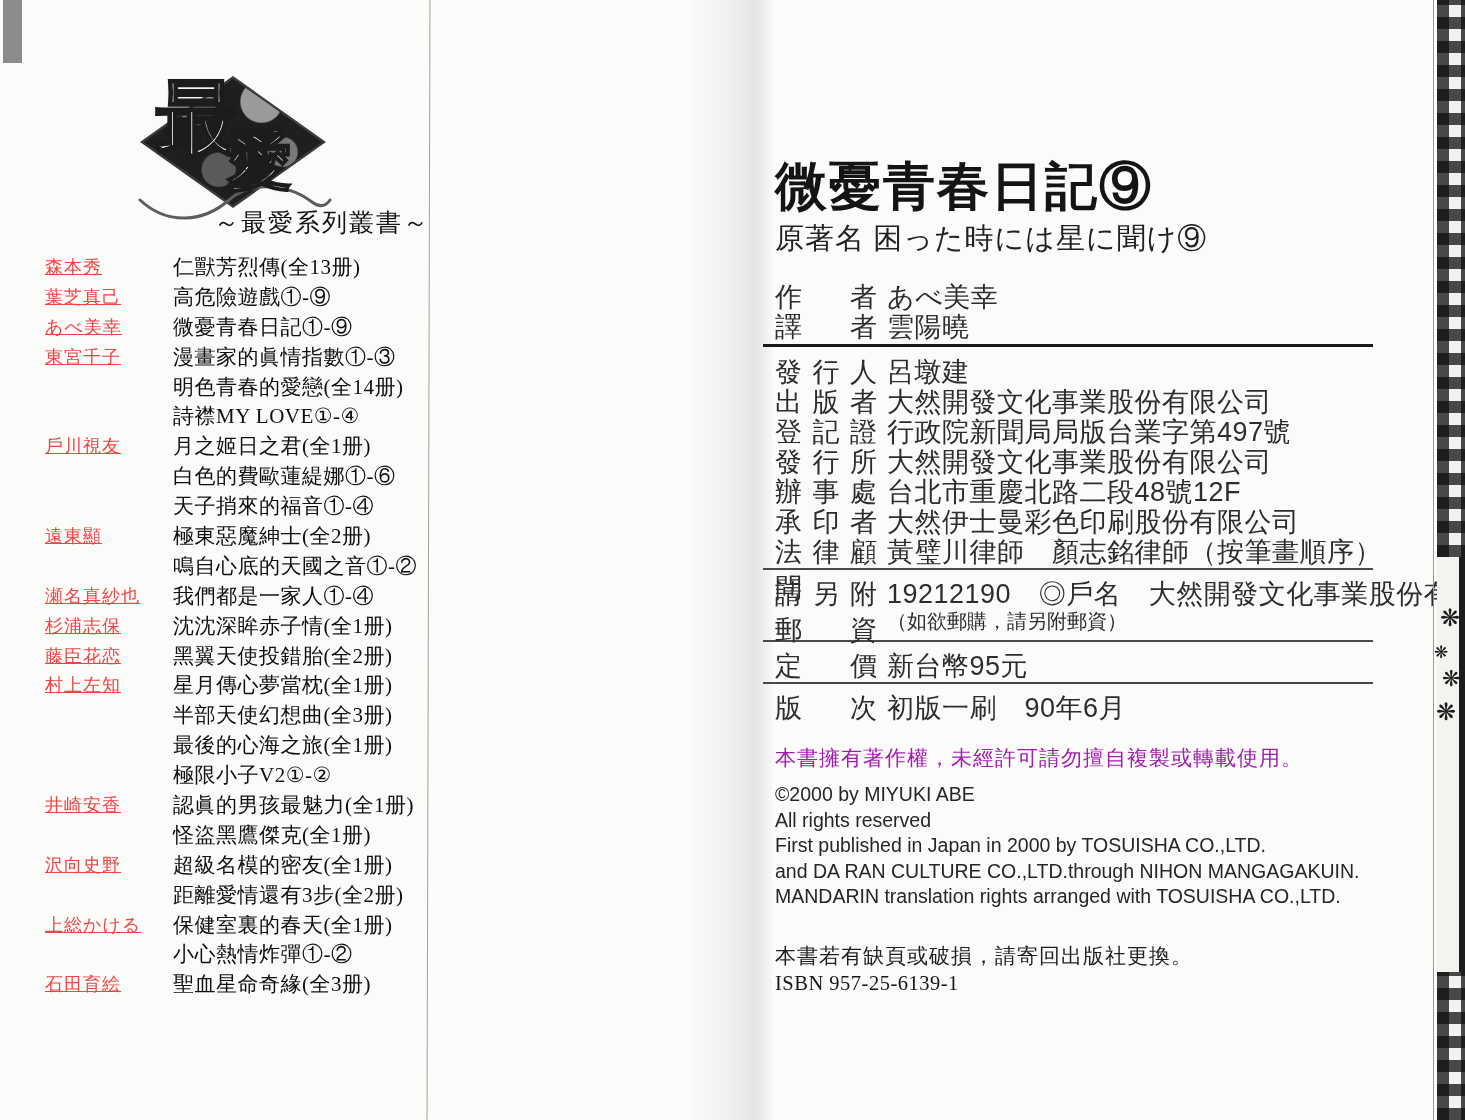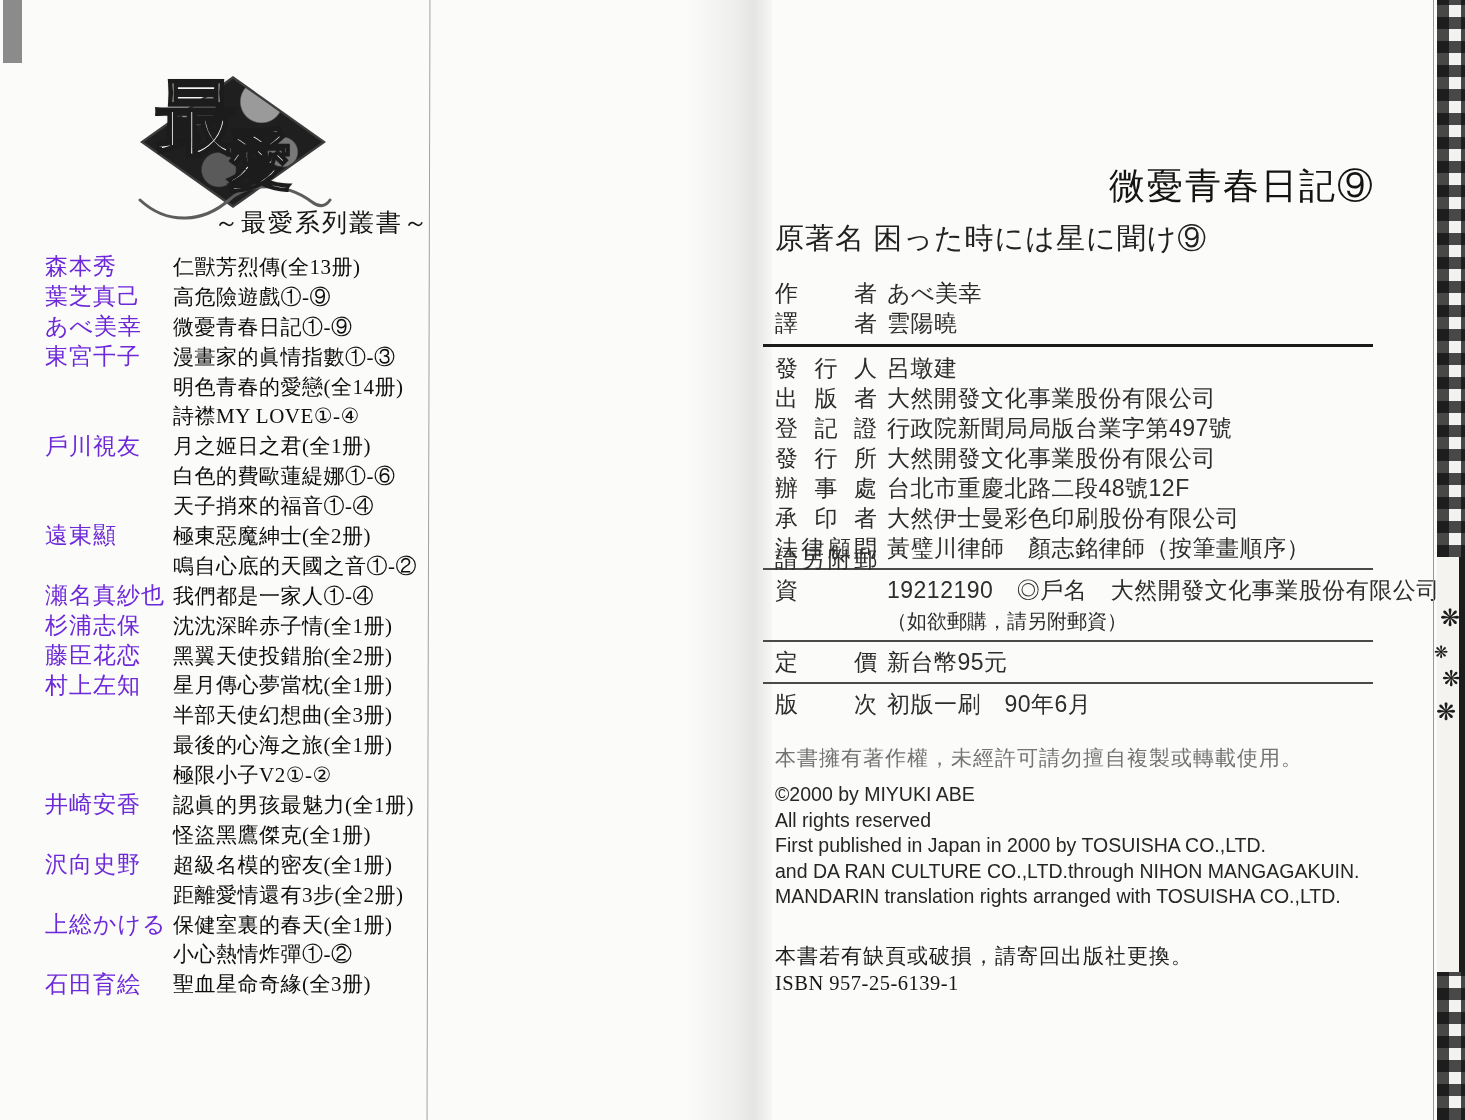--- a/index.html
+++ b/index.html
@@ -29,35 +29,35 @@
       #1f1f1f; }
   .logo-char { position:absolute; font-family:"Liberation Serif", serif; font-weight:bold;
     color:#fff; -webkit-text-stroke:2px #1c1c1c; text-shadow:0 0 2px rgba(0,0,0,.5); line-height:1; }
   .logo-char.c1 { left:16px; top:2px; font-size:82px; }
   .logo-char.c2 { left:86px; top:52px; font-size:66px; }
   .logo-swirl { position:absolute; left:-6px; top:96px; }
   .series-header { position:absolute; left:40px; top:206px; width:390px; text-align:right;
     font-family:"Liberation Serif", serif; font-size:25px; letter-spacing:2px; color:#151515; }
   .book-list { position:absolute; left:45px; top:252px; width:400px; }
   .book-row { display:flex; align-items:center; height:29.9px; }
-  .book-author { flex:0 0 128px; font-size:23px; letter-spacing:1px; color:#6d28d9; }
+  .book-author { flex:0 0 128px; font-size:18px; letter-spacing:1px; color:#ef4444;text-decoration:underline; }
   .book-title { font-family:"Liberation Serif", serif; font-size:21px; letter-spacing:.5px; color:#0f0f0f; white-space:nowrap; }
 
   
   .right-page { position:absolute; left:775px; top:163px; width:600px; }
-  .rp-title { font-size:36px; font-weight:normal; letter-spacing:2px; color:#141414; line-height:46px;text-align:right; }
+  .rp-title { font-size:52px; font-weight:bold; letter-spacing:2px; color:#141414; line-height:46px; }
   .rp-subtitle { margin-top:12px; font-family:"Liberation Serif", serif; font-size:29px; letter-spacing:1px; color:#222; line-height:34px; }
   .info-table { margin-top:24px; }
-  .irow { display:flex; align-items:flex-end; height:30px; font-size:23px; color:#2d2d2d; }
+  .irow { display:flex; align-items:flex-start; height:30px; font-size:27px; color:#2d2d2d; }
   .ilabel { flex:0 0 102px; text-align:justify; text-align-last:justify; text-justify:inter-character; }
   .ivalue { margin-left:10px; letter-spacing:.5px; white-space:nowrap; }
   .inote { display:flex; align-items:center; height:30px; padding-left:112px; font-size:20px; color:#2d2d2d; }
   .div-thick { border-top:3px solid #1a1a1a; margin:5px 0 7px -12px; width:610px; }
   .div-thin  { border-top:2px solid #4a4a4a; margin:4px 0 6px -12px; width:610px; }
-  .rp-copyright { margin-top:24px; font-size:21px; letter-spacing:1px; color:#737373; }
+  .rp-copyright { margin-top:24px; font-size:21px; letter-spacing:1px; color:#a21caf; }
   .rp-english { margin-top:10px; font-size:19.5px; line-height:25.5px; color:#262626; }
   .rp-return { margin-top:32px; font-size:21px; letter-spacing:1px; color:#1f1f1f; }
   .rp-isbn { margin-top:2px; font-family:"Liberation Serif", serif; font-size:20.5px; letter-spacing:.5px; color:#161616; }
 
   
   .edge-strip { position:absolute; left:1433px; top:0; width:32px; height:1120px; border-left:1px solid #999; }
   .gingham { position:absolute; left:3px; right:0;
     background-color:#f2f2f0;
     background-image:
       repeating-linear-gradient(90deg, rgba(15,15,15,.75) 0 12px, rgba(15,15,15,0) 12px 24px),

